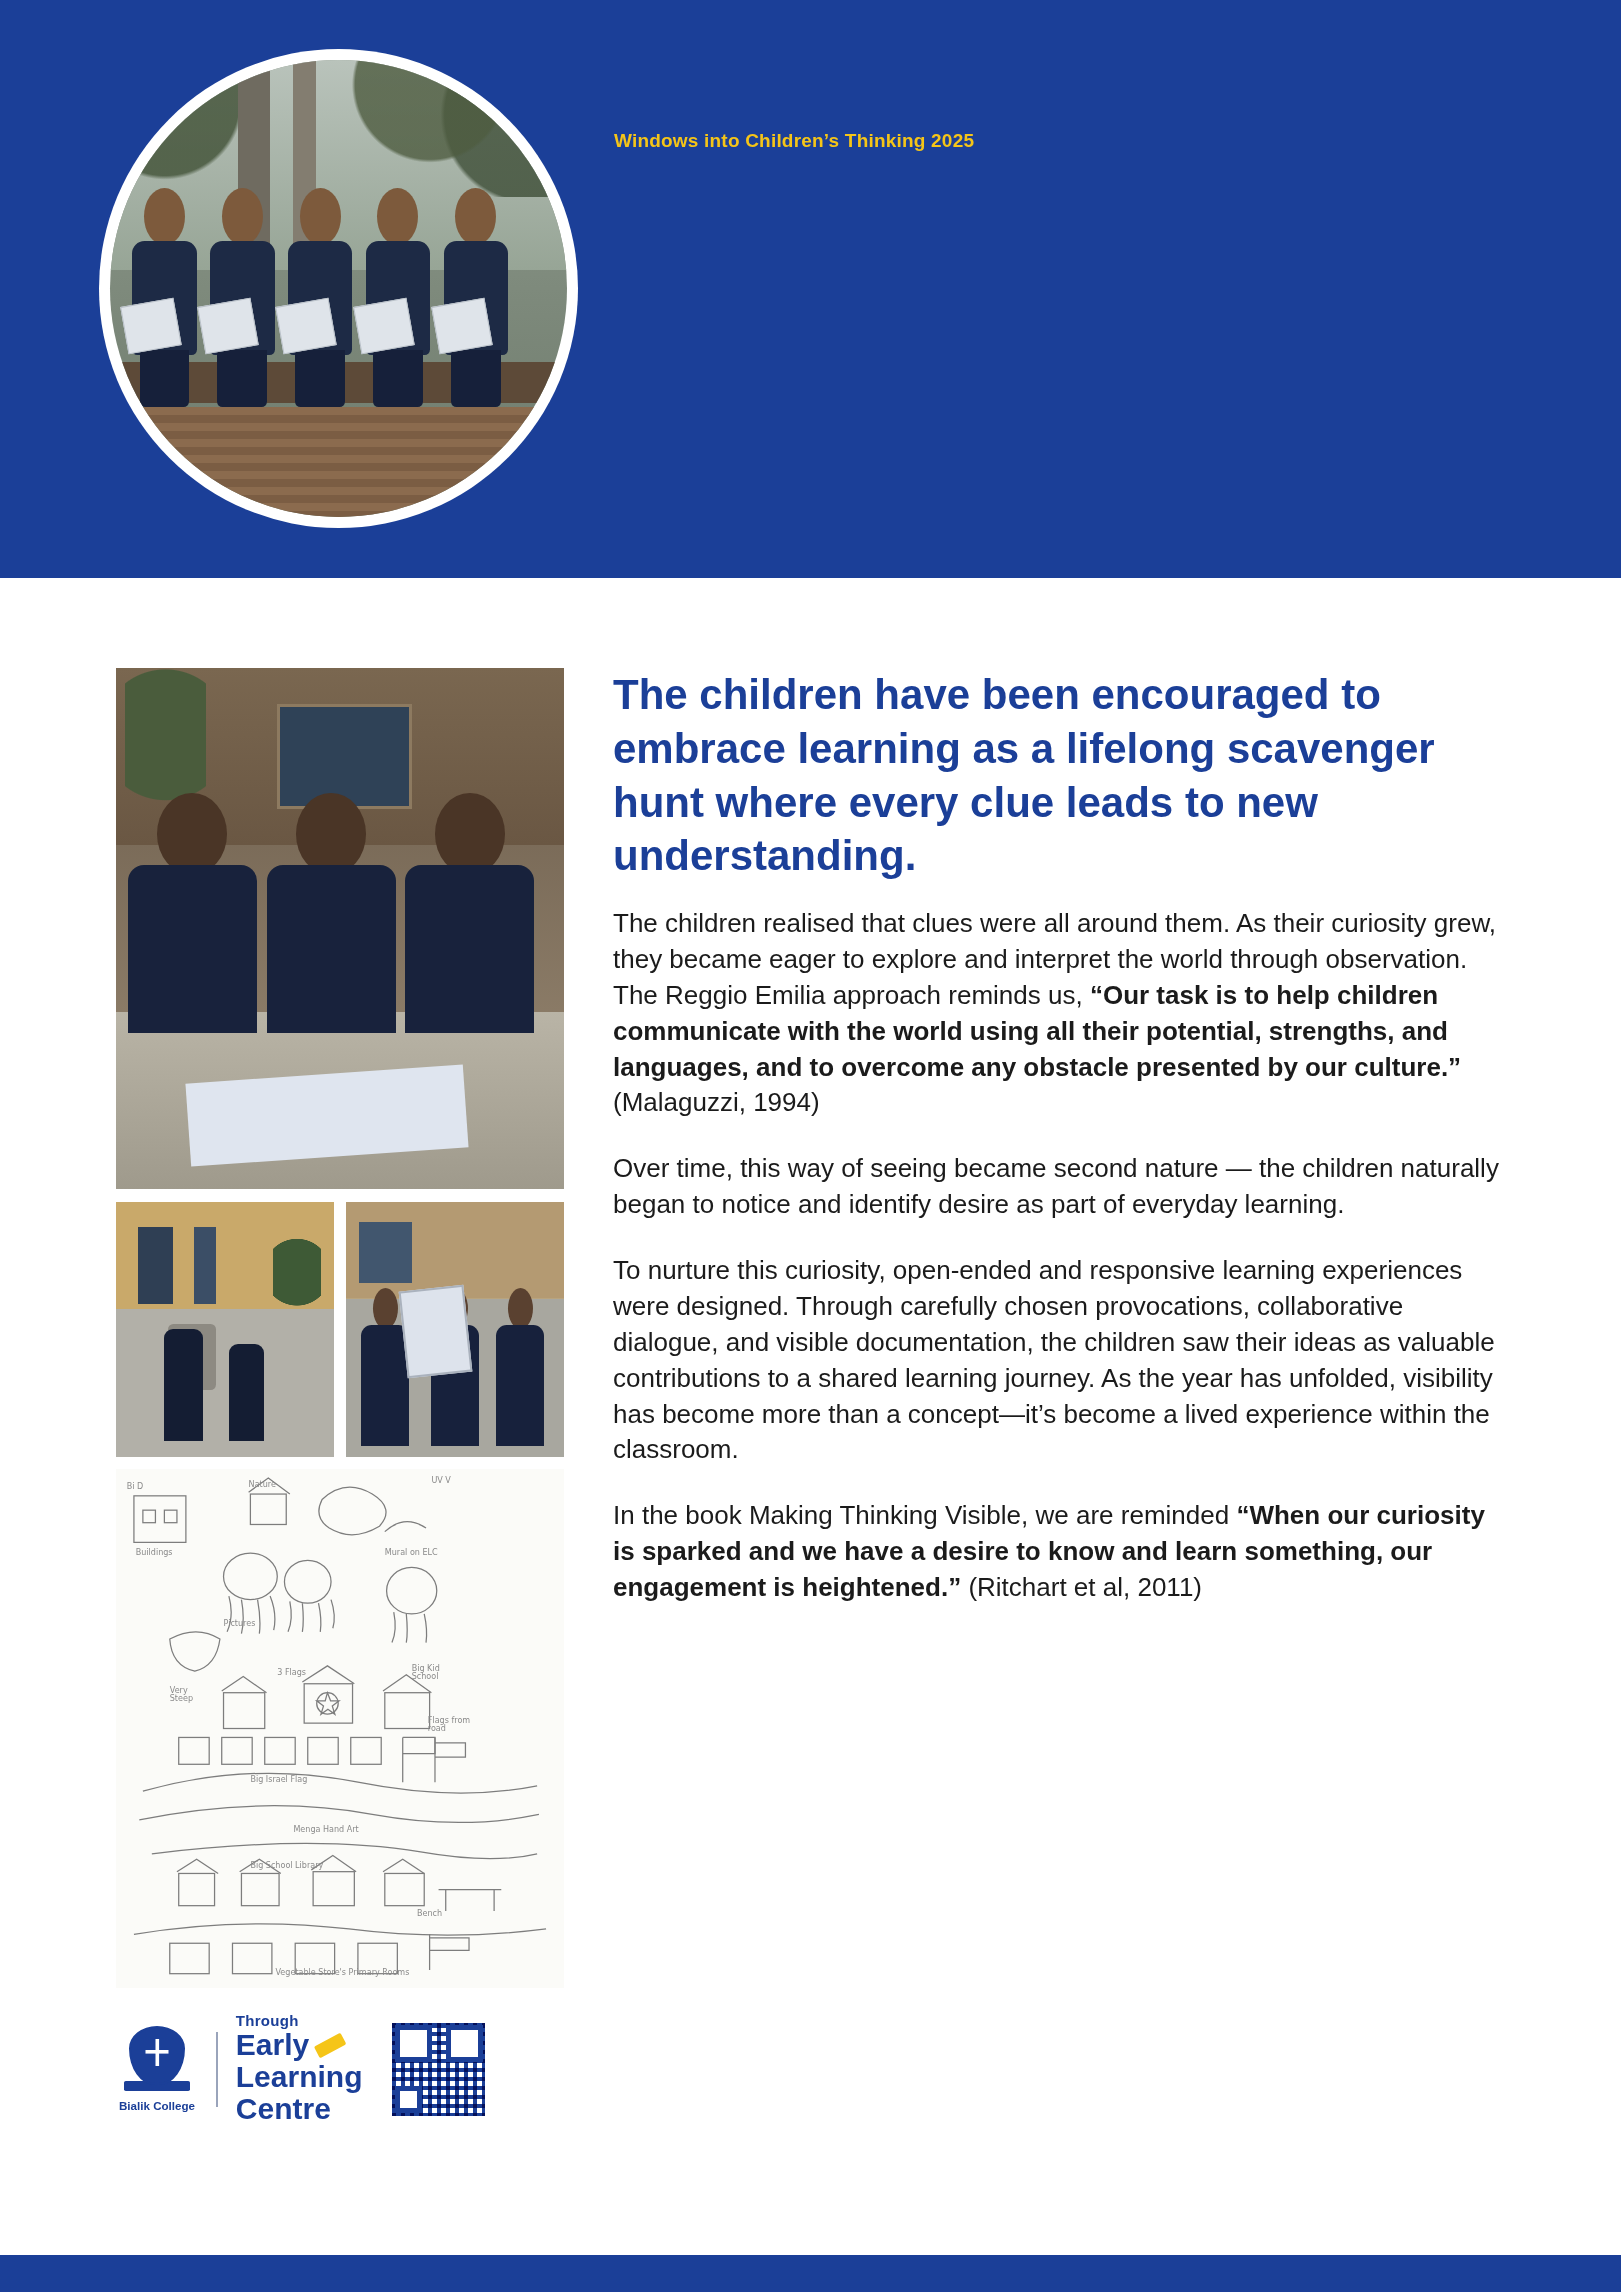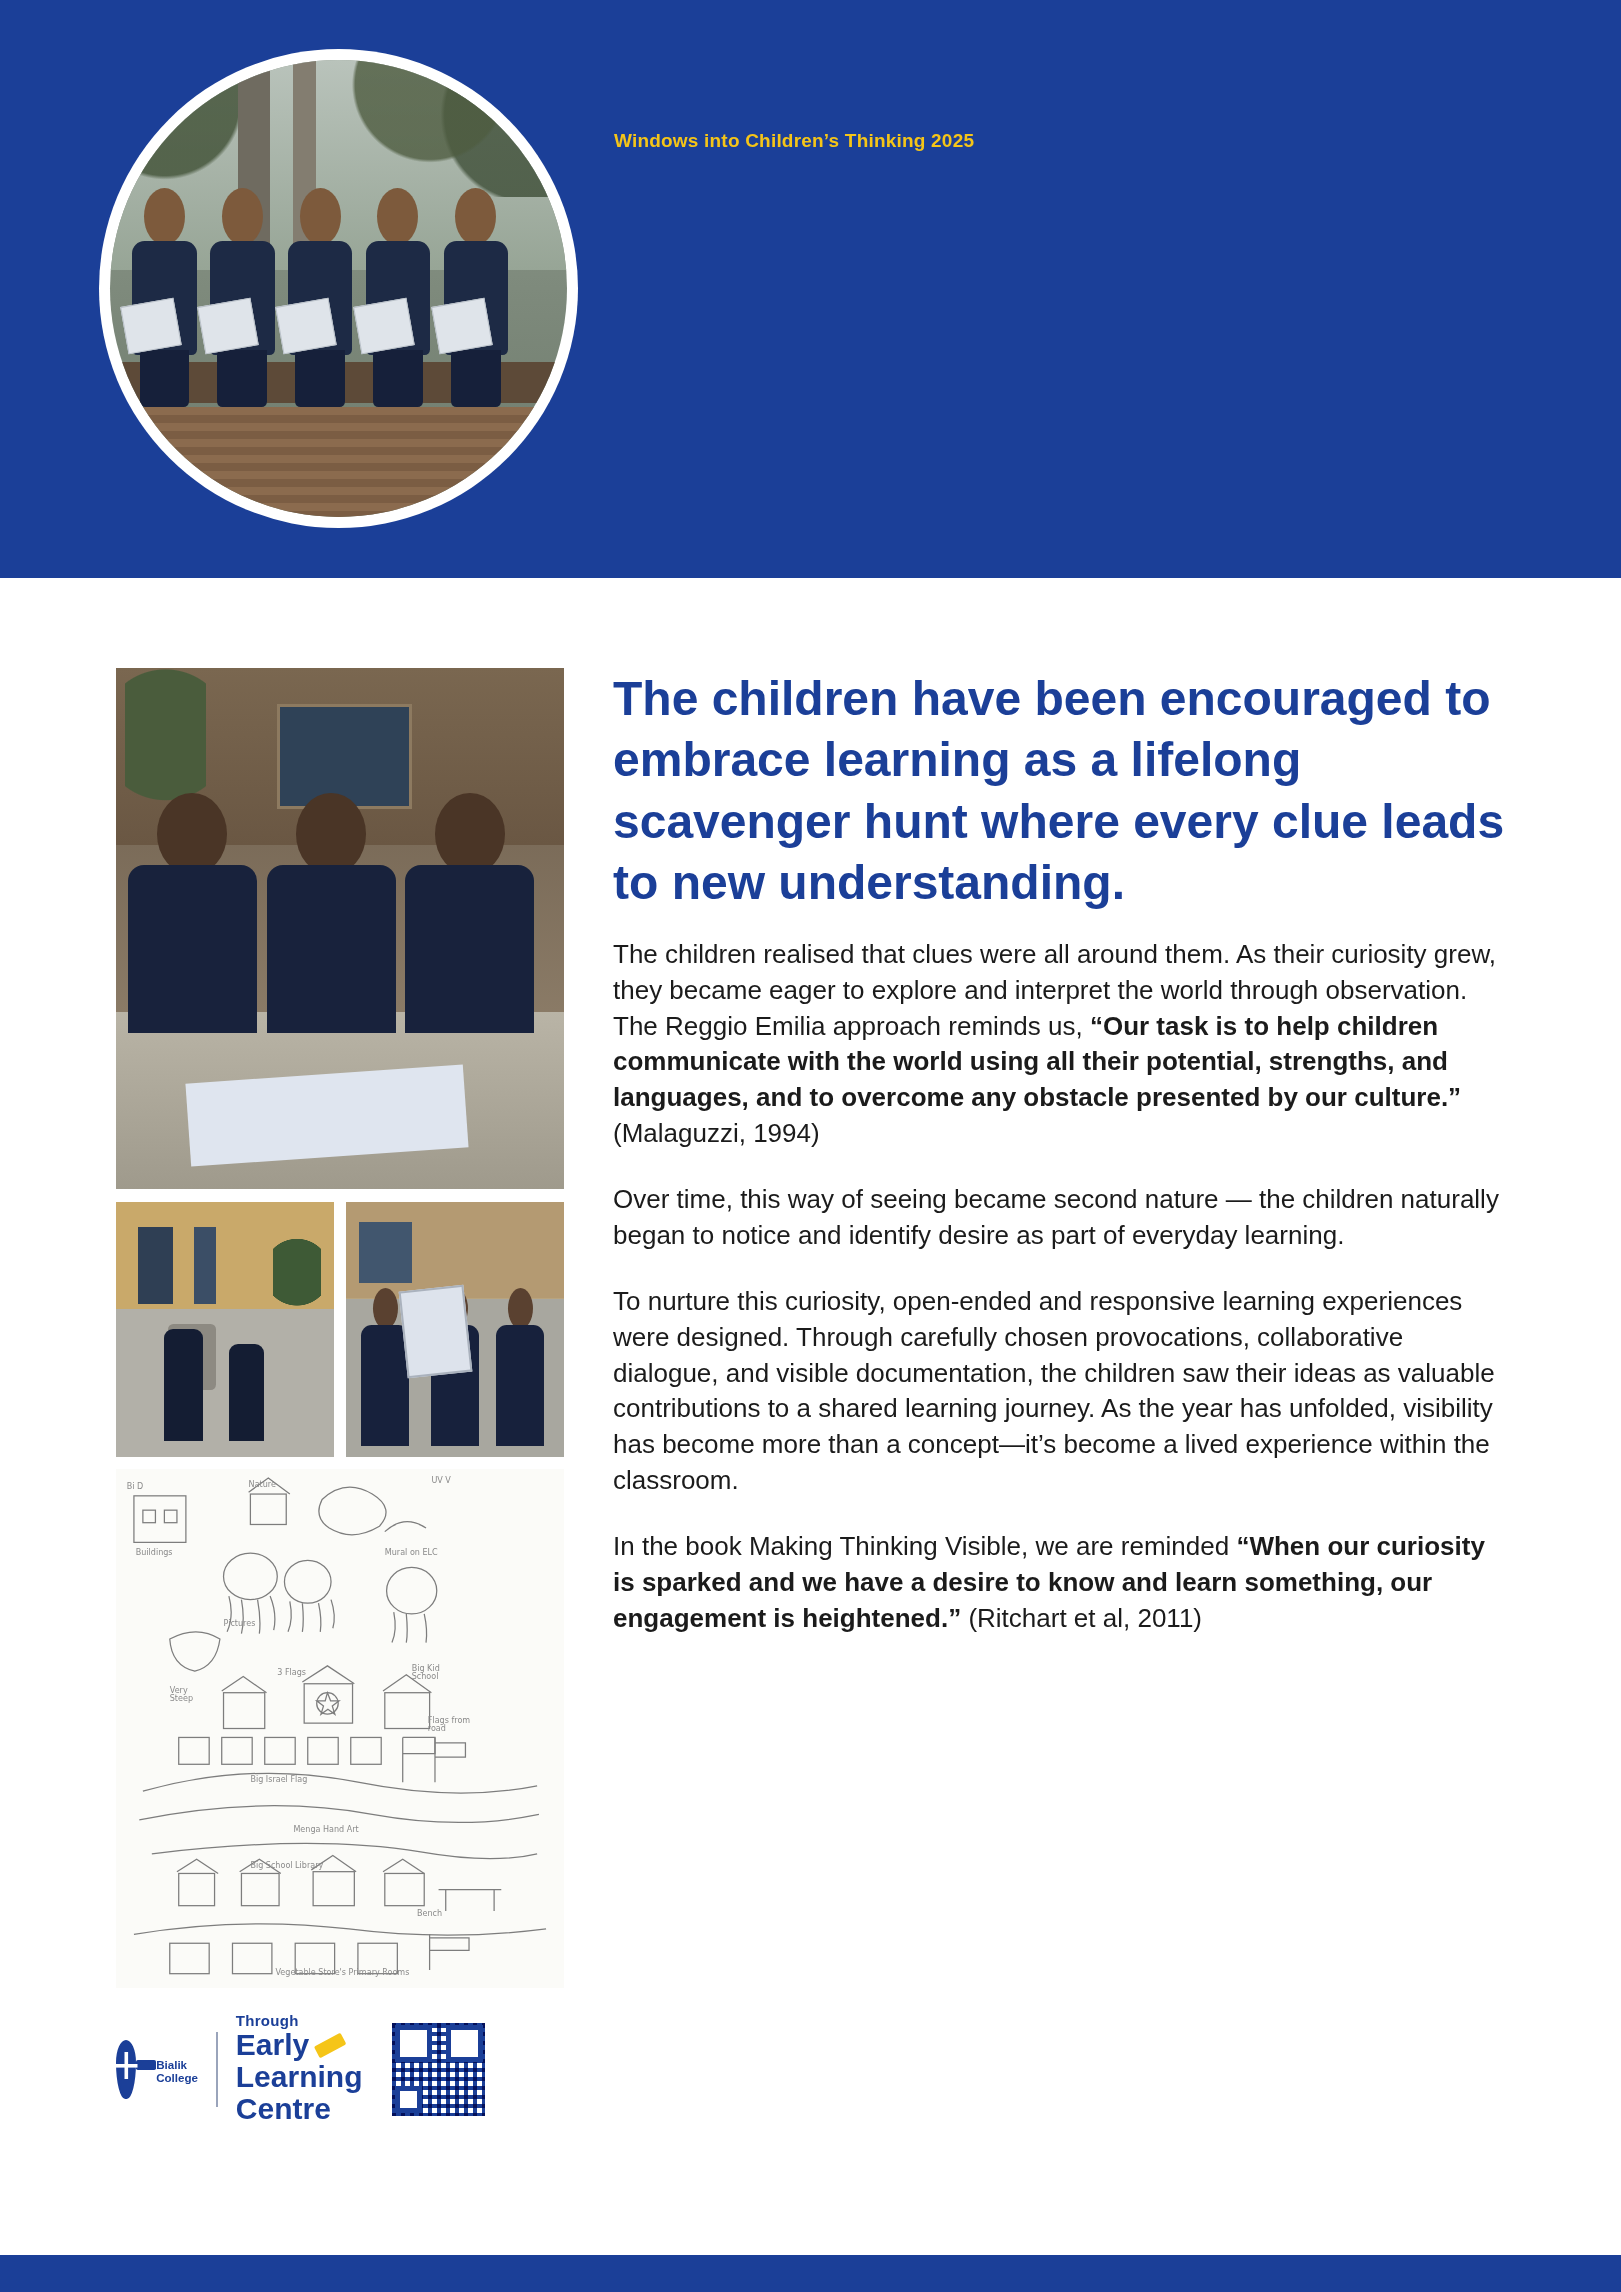--- a/index.html
+++ b/index.html
@@ -168,21 +168,21 @@
     left: 116px;
     top: 1478px;
     width: 466px;
     height: 116px;
     display: flex;
     align-items: center;
   }
   .crest {
     width: 82px; height: 86px;
     position: relative;
-    display: flex; flex-direction: row; align-items: center; justify-content: space-between;
+    display: flex; flex-direction: column; align-items: center; justify-content: space-between;
   }
   .crest-shield {
     width: 56px; height: 59px;
     background: #1b3f98;
     border-radius: 50% 50% 46% 46% / 38% 38% 62% 62%;
     border: 2.7px solid #1b3f98;
     position: relative;
   }
   .crest-shield::after {
     content: "";
@@ -224,21 +224,21 @@
 
   
   .right-col {
     position: absolute;
     left: 613px;
     top: 90px;
     width: 896px;
   }
   .lede {
     color: #1b3f98;
-    font-size: 48px;
+    font-size: 42px;
     line-height: 1.28;
     font-weight: 600;
     margin-bottom: 23px;
   }
   .para {
     color: #1b1b1b;
     font-size: 26px;
     line-height: 1.38;
     margin-bottom: 30px;
   }

